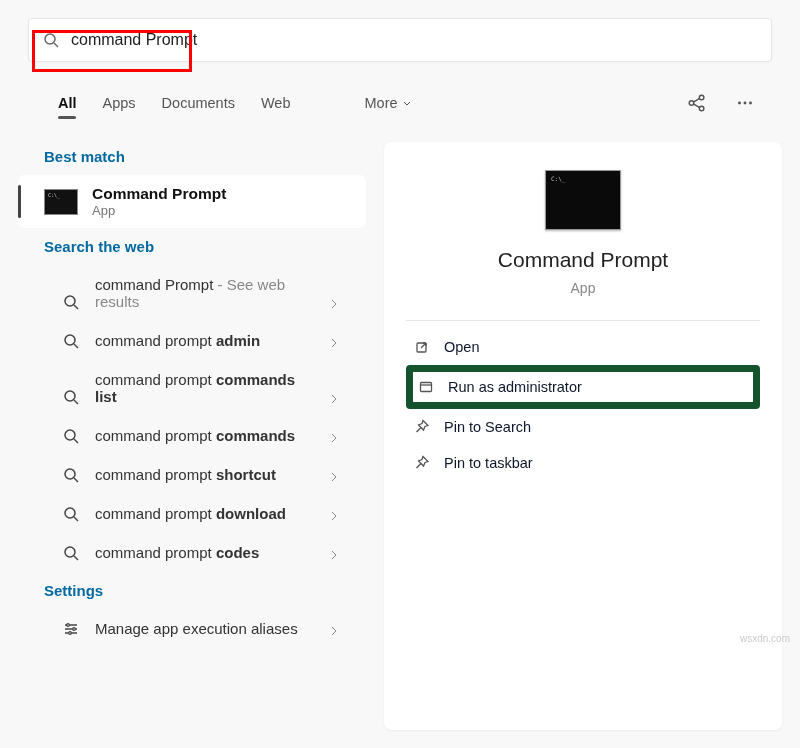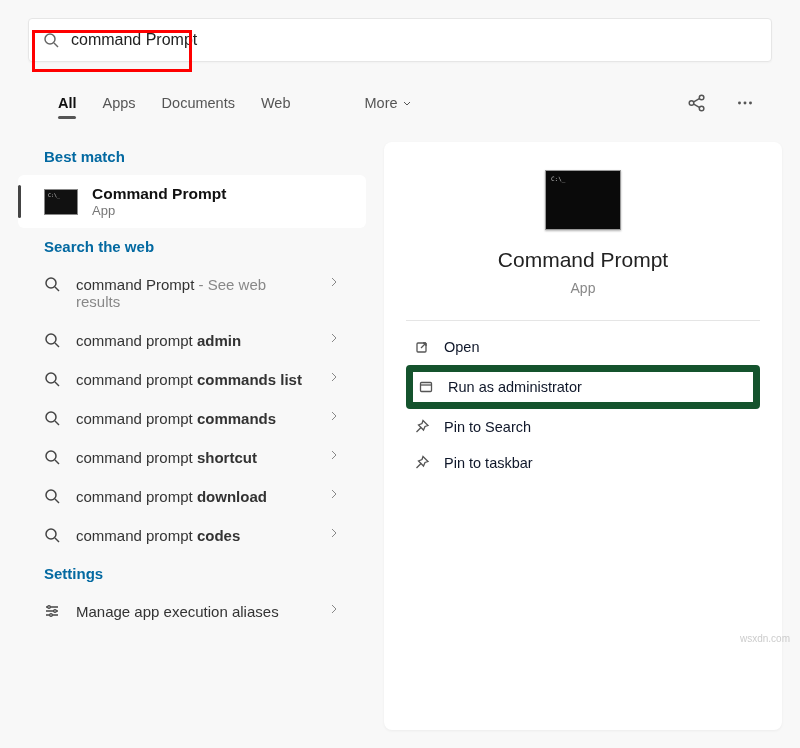--- a/index.html
+++ b/index.html
@@ -26,21 +26,21 @@
     .section-hdr { font-weight: 600; font-size: 15px; color: #0369a1; padding: 10px 44px 10px; }
     
     .best-row { display: flex; align-items: center; gap: 14px; padding: 10px 44px; background: #fff; border-radius: 6px; margin: 0 18px 0 18px; position: relative; }
     .best-row::before { content: ""; position: absolute; left: 0; top: 10px; bottom: 10px; width: 3px; background: #444; border-radius: 2px; }
     .best-row { padding-left: 26px; }
     .cmd-thumb { width: 34px; height: 26px; background: #111; border: 1px solid #888; display: flex; align-items: flex-start; padding: 2px 3px; }
     .cmd-thumb span { color: #ccc; font-size: 5px; font-family: monospace; }
     .best-text .name { font-weight: 600; font-size: 15.5px; color: #111; }
     .best-text .type { font-size: 13px; color: #777; }
     
-    .sug-row { display: flex; align-items: flex-start; padding: 11px 44px 11px 44px; gap: 16px; cursor: pointer; font-size: 15px; color: #333; }
+    .sug-row { display: flex; align-items: flex-end; padding: 11px 44px 11px 44px; gap: 16px; cursor: pointer; font-size: 15px; color: #333; margin-left: 19px; }
     .sug-row .icon { width: 16px; height: 16px; color: #444; flex-shrink: 0; }
     .sug-row .label { flex: 1; }
     .sug-row .label b { font-weight: 600; }
     .sug-row .sub { color: #888; }
     .sug-row .chev { width: 12px; height: 12px; color: #888; flex-shrink: 0; }
     
     .right-preview { display: flex; flex-direction: column; align-items: center; gap: 8px; margin-bottom: 24px; }
     .right-preview .cmd-big { width: 76px; height: 60px; background: #0a0a0a; border: 1px solid #999; box-shadow: 0 1px 2px rgba(0,0,0,0.3); display: flex; align-items: flex-start; padding: 4px 5px; }
     .right-preview .cmd-big span { color: #bbb; font-size: 6px; font-family: monospace; }
     .right-title { font-size: 21px; color: #222; margin-top: 10px; }

